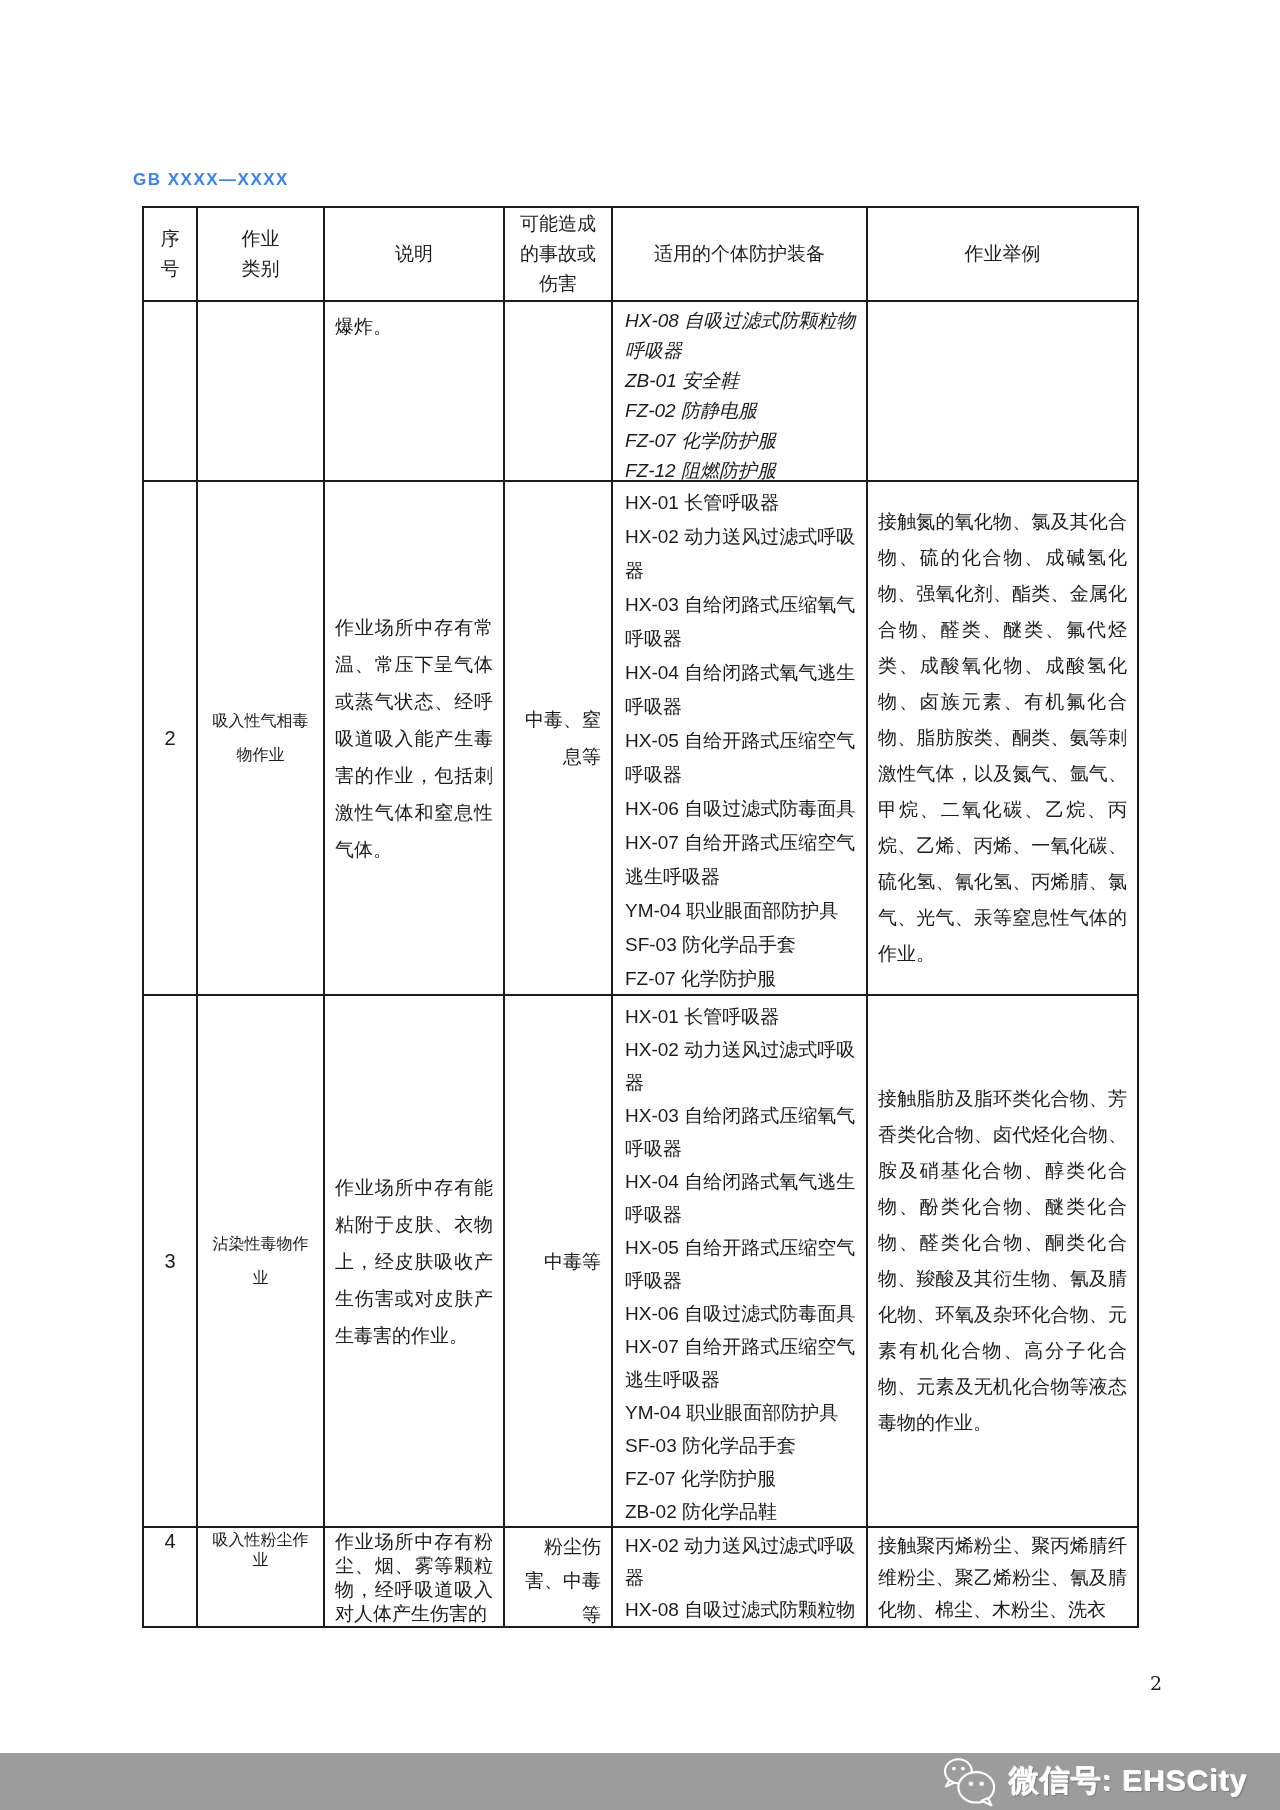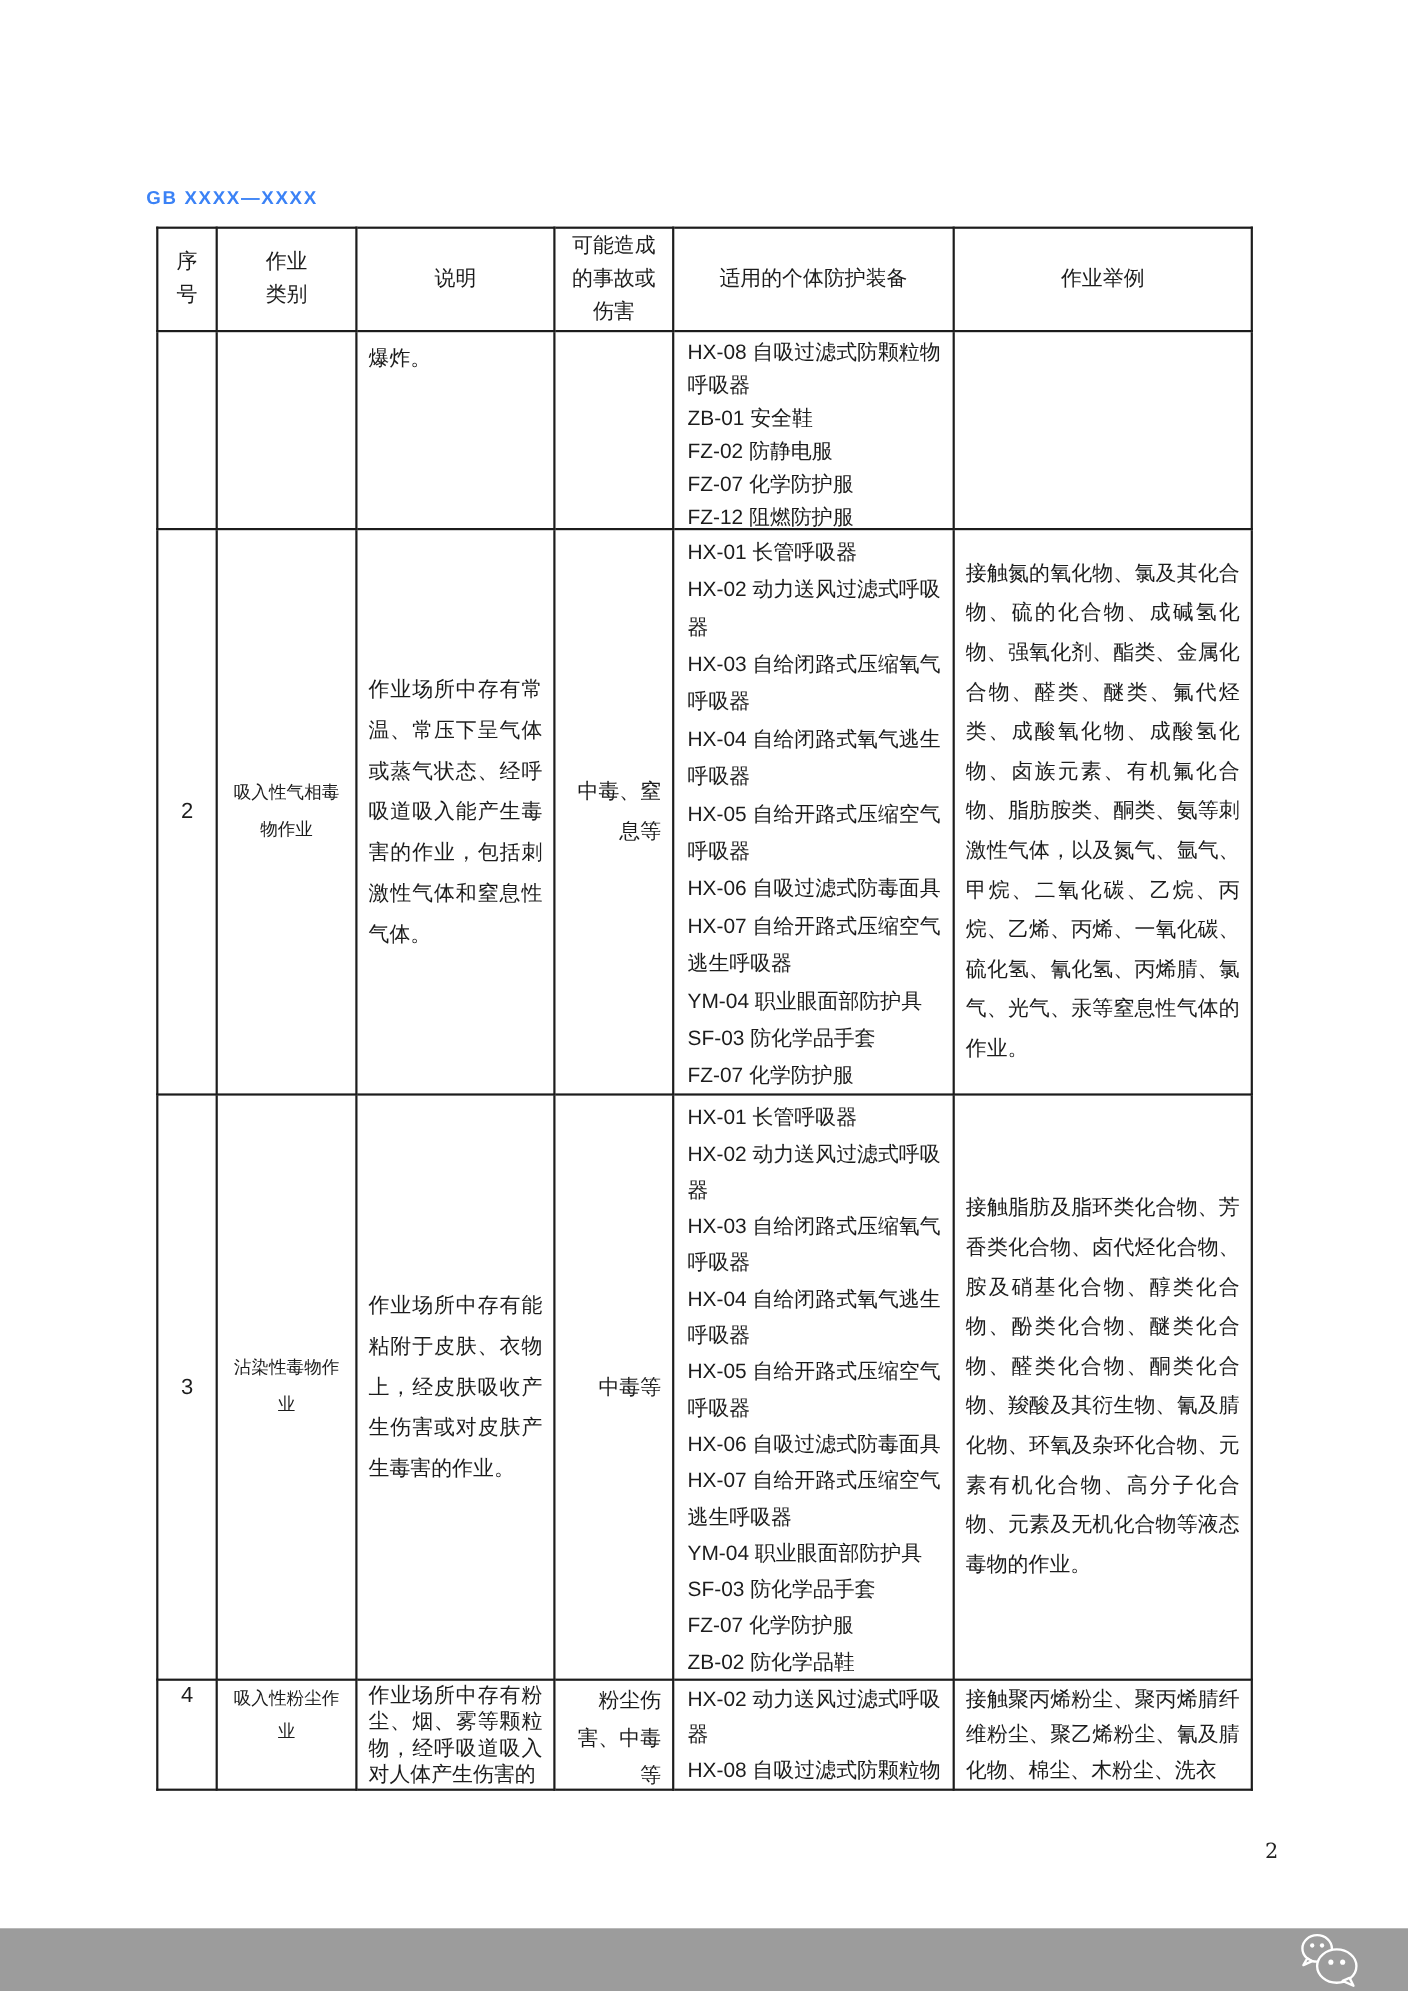--- a/index.html
+++ b/index.html
@@ -29,30 +29,30 @@
   .c-num  .txt{text-align:center;font-size:20px;}
   .c-cat  .txt{text-align:center;font-size:16px;line-height:34px;}
   .c-desc .txt{text-align:justify;font-size:19px;line-height:37px;}
   .c-haz  .txt{text-align:right;font-size:19px;line-height:37px;}
   .c-ppe  .cb{align-items:flex-start;padding:4px 10px 0 12px;}
   .c-ppe  .txt{text-align:left;font-size:19px;line-height:34px;}
   .c-ex   .txt{text-align:justify;font-size:19px;line-height:36px;}
   
   .r1 .cb{height:178px;}
   .r1 .c-desc.cell .cb{align-items:flex-start;padding-top:6px;}
-  .r1 .c-ppe .txt{line-height:30px;}
+  .r1 .c-ppe .txt{line-height:30px;font-style:italic;}
   .r2 .cb{height:512px;}
   .r3 .cb{height:530px;}
   .r3 .c-ppe .txt{line-height:33px;}
   .r4 .cb{height:98px;align-items:flex-start;padding-top:2px;}
   .r4 .c-desc .txt{line-height:24px;}
   .r4 .c-ppe .txt{line-height:32px;}
   .r4 .c-ex  .txt{line-height:32px;}
   .r4 .c-haz .txt{line-height:34px;}
-  .r4 .c-cat .txt{line-height:30px;font-family:Liberation Serif, serif;}
+  .r4 .c-cat .txt{line-height:20px;font-family:Liberation Serif, serif;}
   .r1 .c-desc .cb{align-items:flex-start;padding-top:4px;}
   .page-num{
     position:absolute;right:118px;top:1672px;font-size:19px;
     font-family:"DejaVu Serif","Liberation Serif",serif;color:#222;
   }
   .footer-band{
     position:absolute;left:0;bottom:0;width:1280px;height:57px;
     display:flex;align-items:center;justify-content:flex-end;padding-right:32px;
     box-sizing:border-box;
   }
@@ -261,15 +261,16 @@
           <path d="M52 46 L56 54 L45 49 Z" stroke-linejoin="round"></path>
         </g>
         <g fill="#ffffff">
           <circle cx="14" cy="13" r="2.2"></circle>
             <circle cx="24" cy="13" r="2.2"></circle>
           <circle cx="33" cy="30" r="2.6"></circle>
             <circle cx="45" cy="30" r="2.6"></circle>
         </g>
       </svg>
     </span>
+    <span class="wx-text" style="color: rgb(255, 255, 255);">微信号: EHSCity</span>
   </div>
 
 </div>
 
 </body></html>

